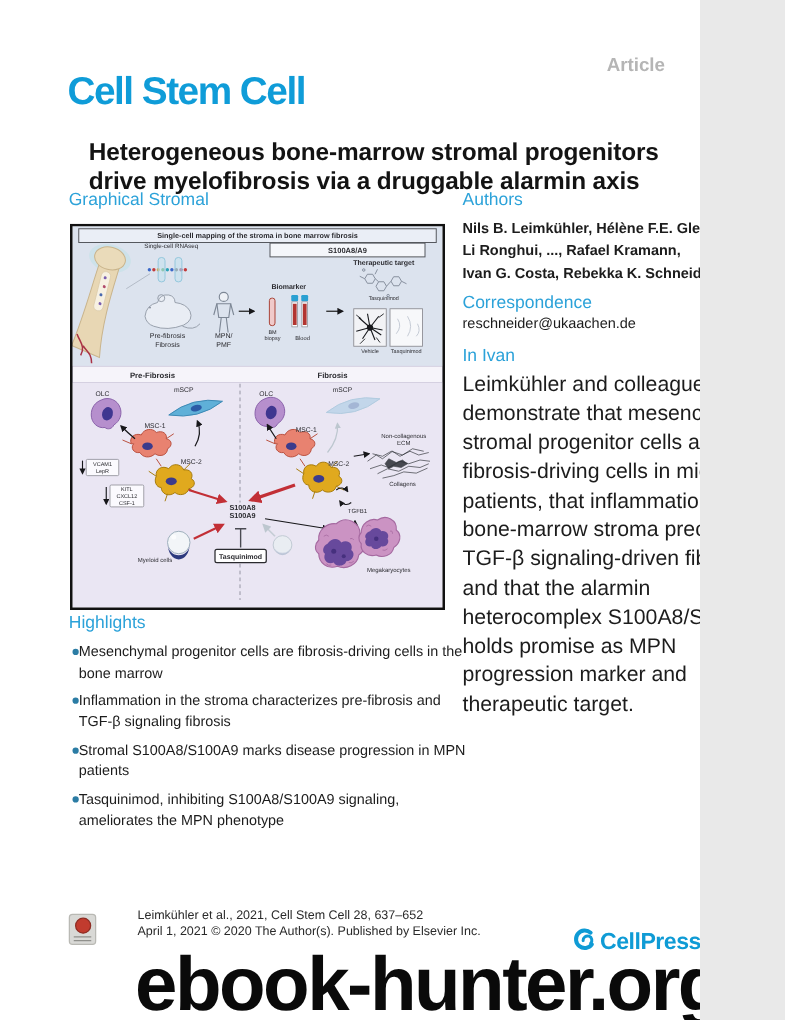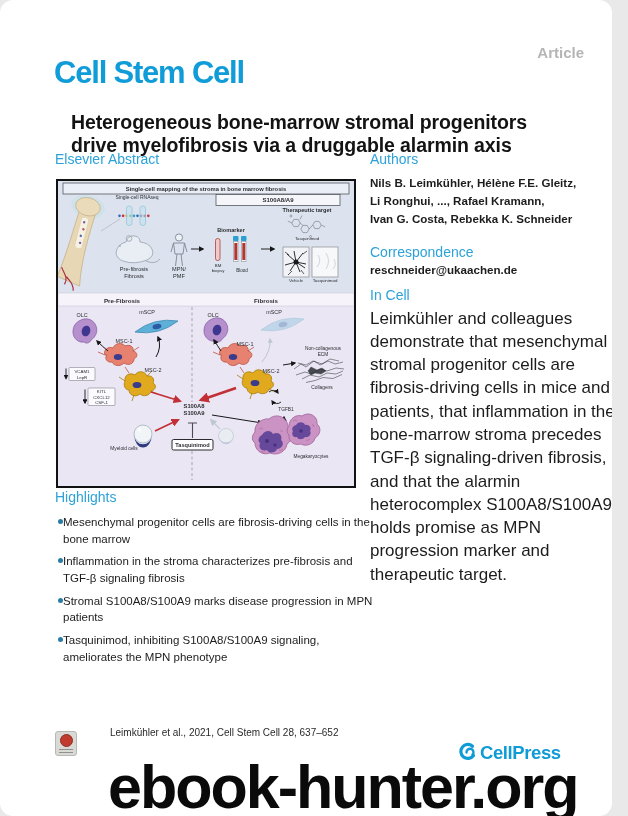--- a/index.html
+++ b/index.html
@@ -1,29 +1,29 @@
 <!DOCTYPE html>
 <html><head>
 <meta charset="utf-8">
 <style>
   html,body{margin:0;padding:0;background:#e9e9e9;}
-  .page{position:relative;width:612px;height:816px;background:#ffffff;overflow:hidden;
-        font-family:"Liberation Sans",sans-serif;color:#1a1a1a;border-radius:13px;}
+  .page{position:relative;width:560px;height:816px;background:#ffffff;overflow:hidden;
+        font-family:"Liberation Sans",sans-serif;color:#1a1a1a;}
   .article-label{position:absolute;top:44px;right:28px;font-size:15px;font-weight:700;color:#b5b5b5;}
   .journal-logo{position:absolute;top:55px;left:54px;font-size:31px;font-weight:700;
         color:#0f9cd8;letter-spacing:-1.2px;}
   .title{position:absolute;top:95px;left:55px;width:540px;margin:16px;font-size:19.5px;line-height:1.2;
         font-weight:700;color:#131313;letter-spacing:-0.1px;white-space:pre-line;}
   .sec-heading{font-size:14px;color:#2ca2d9;font-weight:400;}
   .ga-heading{position:absolute;top:151px;left:55px;}
   .figure{position:absolute;top:179px;left:56px;width:300px;height:309px;}
   .right-col{position:absolute;top:151px;left:370px;width:258px;}
   .authors{margin-top:7px;font-size:11.6px;font-weight:700;line-height:1.54;white-space:pre-line;color:#1c1c1c;}
-  .cor-heading{margin-top:16px;}
-  .email{display:block;margin-top:3px;font-size:11.6px;font-weight:700;color:#1c1c1c;text-decoration:none;}
+  .cor-heading{margin-top:5px;}
+  .email{display:block;margin-top:3px;font-size:11.6px;font-weight:400;color:#1c1c1c;text-decoration:none;}
   .brief-heading{margin-top:11px;}
   .brief{margin:4px 0 0 0;font-size:17px;line-height:1.37;color:#1c1c1c;}
   .highlights{position:absolute;top:489px;left:55px;width:345px;}
   .highlights ul{list-style:none;margin:9px 0 0 0;padding:0;}
   .highlights li{display:flex;gap:0;margin-bottom:6px;font-size:11.5px;line-height:1.45;color:#1c1c1c;}
   .highlights li .dot{flex:0 0 auto;width:5px;height:5px;border-radius:50%;background:#2b7ca4;margin-top:5px;margin-left:3px;}
   .highlights li span.txt{max-width:310px;display:block;}
   .badge{position:absolute;top:731px;left:55px;width:22px;height:25px;background:#d9d9d6;
          border:1px solid #b9b9b4;border-radius:3px;display:flex;flex-direction:column;align-items:center;padding-top:2px;box-sizing:border-box;}
   .badge-circle{width:11px;height:11px;border-radius:50%;background:#c13b2e;border:1px solid #8e2d24;}
@@ -40,21 +40,21 @@
 </head>
 <body>
 
 <div class="page">
 
   <div class="article-label">Article</div>
   <div class="journal-logo">Cell Stem Cell</div>
   <h1 class="title">Heterogeneous bone-marrow stromal progenitors
 drive myelofibrosis via a druggable alarmin axis</h1>
 
-  <div class="sec-heading ga-heading">Elsevier Abstract</div>
+  <div class="sec-heading ga-heading">Graphical Stromal</div>
 
   <svg class="figure" viewBox="0 0 300 309">
     <defs>
       <marker id="mb" viewBox="0 0 6 6" markerWidth="5.5" markerHeight="5.5" refX="4.5" refY="3" orient="auto">
           <path d="M0,0L6,3L0,6z" fill="#17171a"></path>
         </marker>
       <marker id="mr" viewBox="0 0 6 6" markerWidth="5" markerHeight="5" refX="4.5" refY="3" orient="auto">
           <path d="M0,0L6,3L0,6z" fill="#c22f36"></path>
         </marker>
       <marker id="mr2" viewBox="0 0 6 6" markerWidth="4" markerHeight="4" refX="4.5" refY="3" orient="auto">
@@ -311,21 +311,21 @@
     <rect x="1" y="1" width="298" height="307" fill="none" stroke="#111111" stroke-width="2"></rect>
   </svg>
 
   <div class="right-col">
     <div class="sec-heading">Authors</div>
     <div class="authors">Nils B. Leimkühler, Hélène F.E. Gleitz,
 Li Ronghui, ..., Rafael Kramann,
 Ivan G. Costa, Rebekka K. Schneider</div>
     <div class="sec-heading cor-heading">Correspondence</div>
     <a class="email" href="#">reschneider@ukaachen.de</a>
-    <div class="sec-heading brief-heading">In Cell</div>
+    <div class="sec-heading brief-heading">In Ivan</div>
     <p class="brief">Leimkühler and colleagues demonstrate that mesenchymal stromal progenitor cells are fibrosis-driving cells in mice and patients, that inflammation in the bone-marrow stroma precedes TGF-β signaling-driven fibrosis, and that the alarmin heterocomplex S100A8/S100A9 holds promise as MPN progression marker and therapeutic target.</p>
   </div>
 
   <div class="highlights">
     <div class="sec-heading">Highlights</div>
     <ul>
       <li>
           <span class="dot"></span>
           <span class="txt">Mesenchymal progenitor cells are fibrosis-driving cells in the bone marrow</span>
         </li>
@@ -347,20 +347,21 @@
   <div class="badge">
     <div class="badge-circle"></div>
     <div class="badge-lines">
         <i></i>
         <i></i>
       </div>
   </div>
 
   <div class="citation">
     <div>Leimkühler et al., 2021, Cell Stem Cell 28, 637–652</div>
+    <div>April 1, 2021 © 2020 The Author(s). Published by Elsevier Inc.</div>
   </div>
 
   <div class="cellpress">
     <svg width="20" height="20" viewBox="0 0 20 20">
       <path d="M14.5,4.2 A7,7 0 1 0 15.5,13.5" fill="none" stroke="#0f9bd5" stroke-width="3.2" stroke-linecap="round"></path>
       <path d="M8.5,10.5 a3.5,3.5 0 1 1 6,2.2" fill="none" stroke="#0f9bd5" stroke-width="2.4" stroke-linecap="round"></path>
     </svg>
     <span class="wordmark">CellPress</span>
   </div>
 

